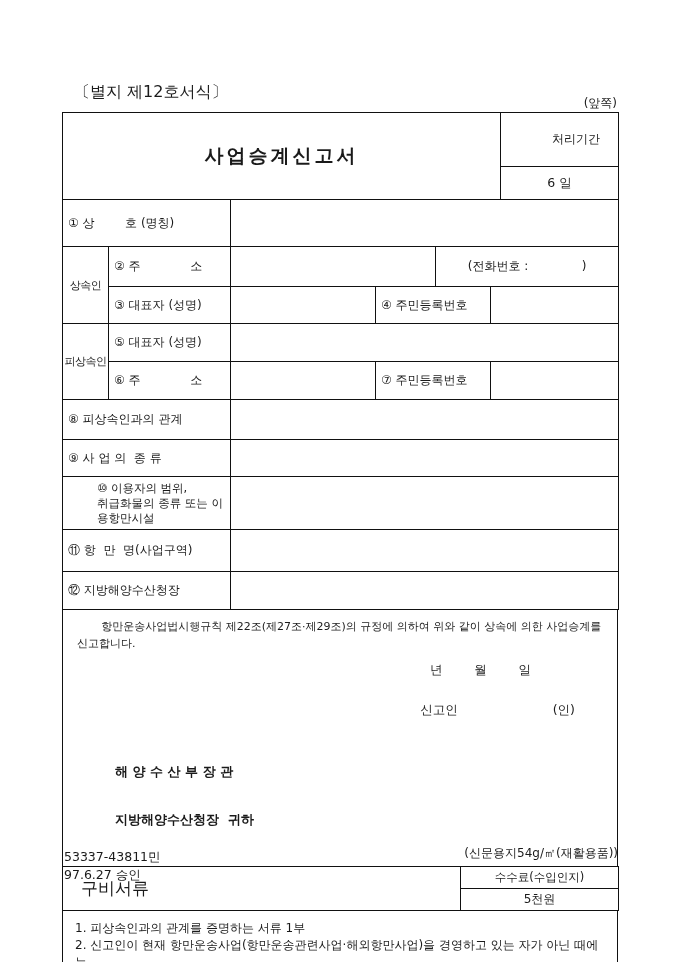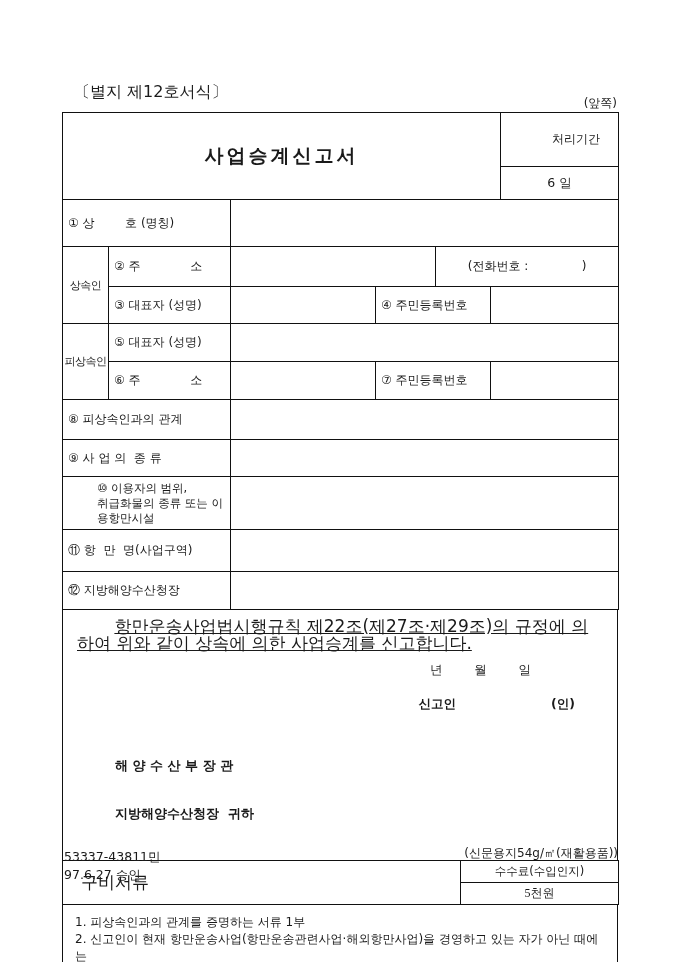--- a/index.html
+++ b/index.html
@@ -32,30 +32,30 @@
 
   
   .grp  { text-align: center; font-size: 11px; letter-spacing: -0.5px; padding: 0; }
   .lbl  { white-space: pre; font-size: 12px; }
   .lbl-sm { white-space: pre; font-size: 11.5px; line-height: 15px; padding-left: 34px; }
   .inp  { background: #fff; }
   .phone { white-space: pre; text-align: center; font-size: 12px; }
 
   
   .decl-cell { padding: 8px 14px 6px 14px; vertical-align: top; }
-  .decl-body { font-size: 17px; line-height: 17px; text-indent: 2.2em; text-decoration: underline; }
+  .decl-body { font-size: 11px; line-height: 17px; text-indent: 2.2em; }
   .decl-date { text-align: right; padding-right: 72px; white-space: pre; font-size: 12.5px; margin-top: 10px; }
-  .decl-sign { text-align: right; padding-right: 28px; font-size: 12.5px; margin-top: 17px; font-weight: bold; }
+  .decl-sign { text-align: right; padding-right: 28px; font-size: 12.5px; margin-top: 23px; }
   .decl-sign .gap { display: inline-block; width: 95px; }
   .decl-recipient { margin-top: 13px; margin-left: 38px; font-weight: bold; font-size: 13px; line-height: 16px; white-space: pre; }
 
   
   .docs-label { padding-left: 18px; font-size: 17px; }
   .fee-label  { text-align: center; height: 22px; font-size: 11.5px; padding: 1px; }
-  .fee-value  { text-align: center; height: 21px; font-size: 12px; font-family: Liberation Serif, serif; }
+  .fee-value  { text-align: center; height: 21px; font-size: 12px; }
   .docs-list  { height: 80px; vertical-align: top; padding: 9px 10px 6px 12px;
                 white-space: pre-wrap; font-size: 12px; line-height: 17px; }
 
   
   .footer-left  { position: absolute; left: 64px;  top: 848px; font-size: 12.5px; line-height: 18px; }
   .footer-right { position: absolute; right: 62px; top: 844px; text-align: right; font-size: 12px; line-height: 18px; }
 </style>
 </head>
 <body>
 

